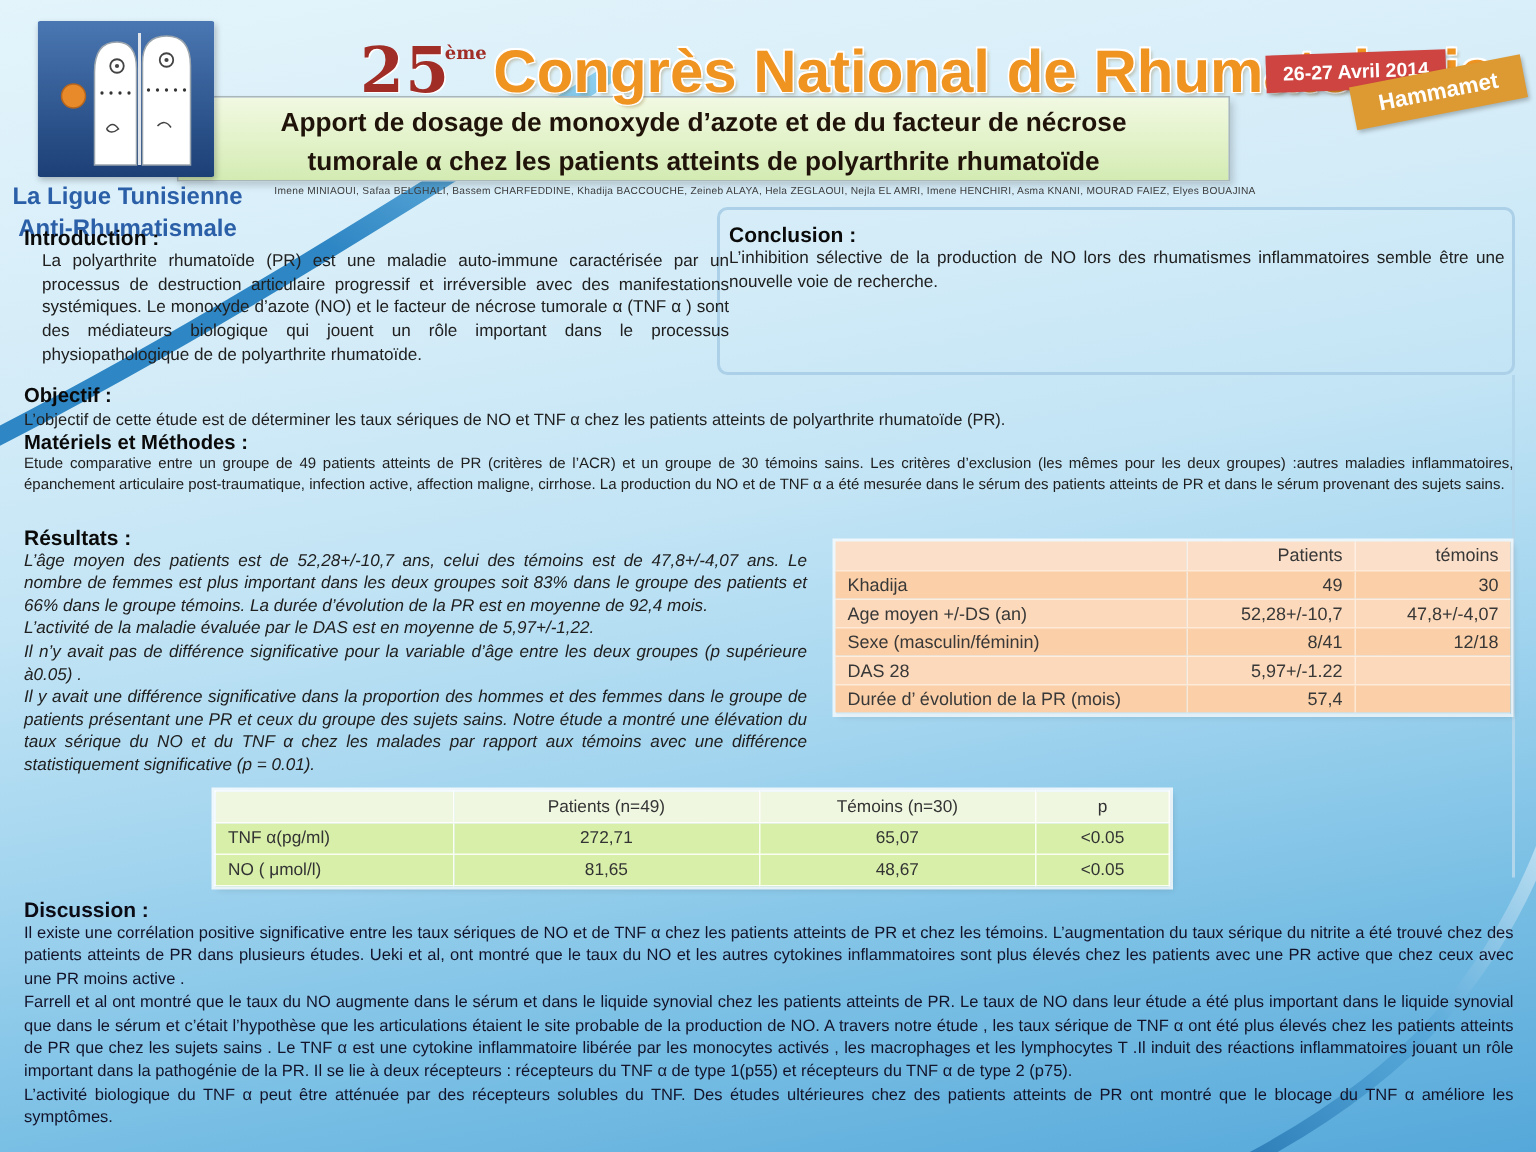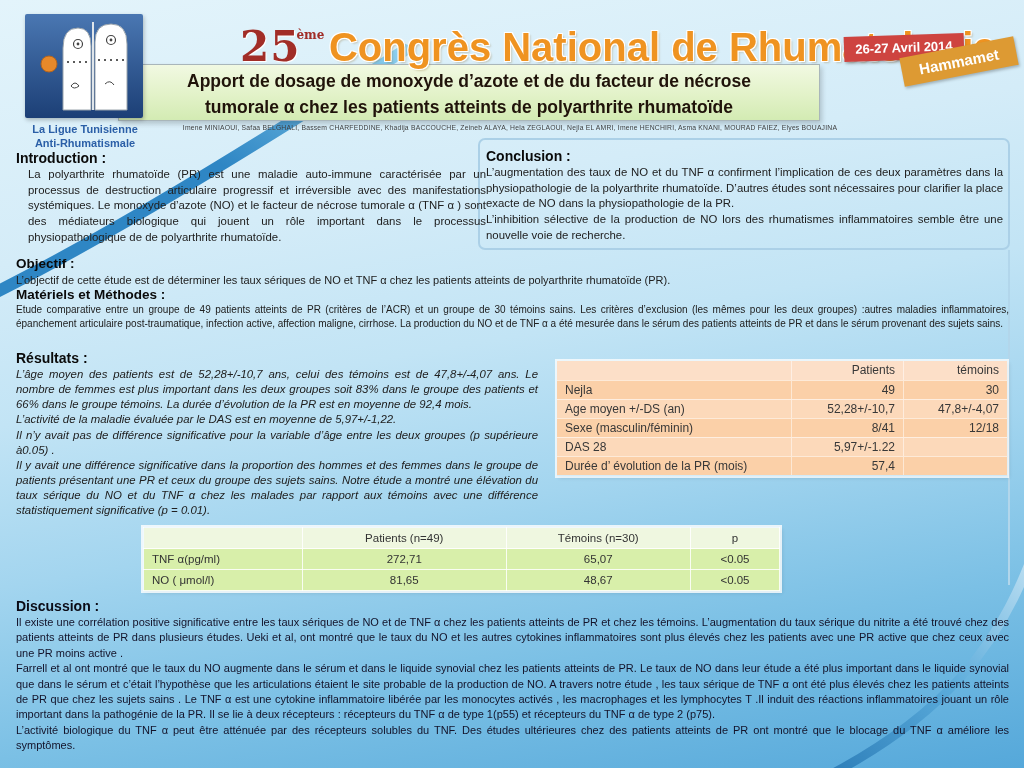--- a/index.html
+++ b/index.html
@@ -9,21 +9,21 @@
     position:relative; width:1024px; height:768px; overflow:hidden;
     background:linear-gradient(170deg,#e3f4fb 0%, #d4ecf8 28%, #c2e4f5 45%, #a3d5ef 62%, #7bc0e5 80%, #55a8da 100%);
   }
   .abs { position:absolute; }
   svg.deco { position:absolute; left:0; top:0; width:1024px; height:768px; z-index:1; pointer-events:none; }
 
   
   .logo-box { left:25px; top:14px; width:118px; height:104px; z-index:3; border-radius:2px;
     box-shadow:1px 2px 4px rgba(0,0,0,.25); overflow:hidden; }
   .logo-caption { left:0px; top:122px; width:170px; text-align:center; z-index:3;
-    color:#2b5fa7; font-weight:bold; font-size:11px; line-height:1.3; }
+    color:#2b5fa7; font-weight:bold; font-size:16px; line-height:1.3; }
   .congress { left:240px; top:22px; width:600px; text-align:center; z-index:3; white-space:nowrap; }
   .congress .num { font-family:"DejaVu Serif", serif; font-weight:bold; font-size:42px; color:#a12d27;
     text-shadow:1px 1px 0 #fff; letter-spacing:1px; }
   .congress .sup { font-family:"DejaVu Serif", serif; font-weight:bold; font-size:12px; color:#a12d27; vertical-align:22px; margin-left:-4px;}
   .congress .ctitle { font-weight:bold; font-size:40px; color:#ef9321; letter-spacing:0px;
     text-shadow:-1px -1px 0 #fff, 1px -1px 0 #fff, -1px 1px 0 #fff, 1px 1px 0 #fff, 2px 2px 2px rgba(120,80,0,.25); }
   .badge { z-index:4; display:flex; align-items:center; justify-content:center; color:#fff; font-weight:bold;
     box-shadow:1px 2px 3px rgba(0,0,0,.25); }
   .badge-date { left:844px; top:35px; width:120px; height:25px; background:#ce4440; font-size:13px; transform:rotate(-2deg); }
   .badge-loc { left:901px; top:47px; width:116px; height:29px; background:#dd9a33; font-size:15px; transform:rotate(-11deg); z-index:5; }
@@ -150,21 +150,20 @@
   </div>
 
   <div class="abs authors">Imene MINIAOUI, Safaa BELGHALI, Bassem CHARFEDDINE,  Khadija BACCOUCHE, Zeineb ALAYA,  Hela ZEGLAOUI, Nejla EL AMRI, Imene HENCHIRI,  Asma KNANI, MOURAD FAIEZ, Elyes BOUAJINA</div>
 
   <div class="abs heading intro-heading">Introduction :</div>
   <div class="abs body-text intro-body">La polyarthrite rhumatoïde (PR) est une maladie auto-immune caractérisée par un processus de destruction articulaire progressif et irréversible avec des manifestations systémiques. Le monoxyde d’azote (NO) et le facteur de nécrose tumorale α (TNF α ) sont des  médiateurs biologique qui jouent  un rôle important dans le processus physiopathologique de  de polyarthrite rhumatoïde.</div>
 
   <div class="abs conclusion-frame"></div>
   <div class="abs heading conclusion-heading">Conclusion :</div>
   <div class="abs body-text conclusion-body">
-    <p class="para">L’augmentation des taux de  NO et du TNF α confirment l’implication de ces deux paramètres dans la physiopathologie de la  polyarthrite rhumatoïde. D’autres études sont nécessaires pour clarifier la place exacte de NO dans la physiopathologie  de la PR.</p>
     <p class="para">L’inhibition sélective de la production de NO lors des rhumatismes inflammatoires semble être une nouvelle voie de  recherche.</p>
   </div>
   <div class="abs right-vline"></div>
 
   <div class="abs heading objectif-heading">Objectif :</div>
   <div class="abs body-text objectif-body">L’objectif de cette étude est de déterminer les taux sériques de NO  et TNF α chez les patients atteints de polyarthrite rhumatoïde (PR).</div>
 
   <div class="abs heading methods-heading">Matériels et Méthodes :</div>
   <div class="abs body-text methods-body"> Etude comparative entre un groupe de 49 patients atteints de PR (critères de l’ACR) et un groupe de 30 témoins sains. Les critères d’exclusion (les mêmes pour les deux groupes) :autres maladies inflammatoires, épanchement articulaire post-traumatique, infection active, affection maligne, cirrhose. La production du NO et de TNF α a été mesurée dans le sérum des patients atteints de PR et dans le sérum provenant des sujets sains.</div>
 
@@ -179,21 +178,21 @@
   <table class="tbl1">
     <thead>
       <tr>
         <th class="c1"></th>
         <th class="c2">Patients</th>
         <th class="c3">témoins</th>
       </tr>
     </thead>
     <tbody>
       <tr>
-        <td class="c1">Nejla</td>
+        <td class="c1">Khadija</td>
         <td class="c2">49</td>
         <td class="c3">30</td>
       </tr>
       <tr>
         <td class="c1">Age moyen +/-DS (an)</td>
         <td class="c2">52,28+/-10,7</td>
         <td class="c3">47,8+/-4,07</td>
       </tr>
       <tr>
         <td class="c1">Sexe (masculin/féminin)</td>

